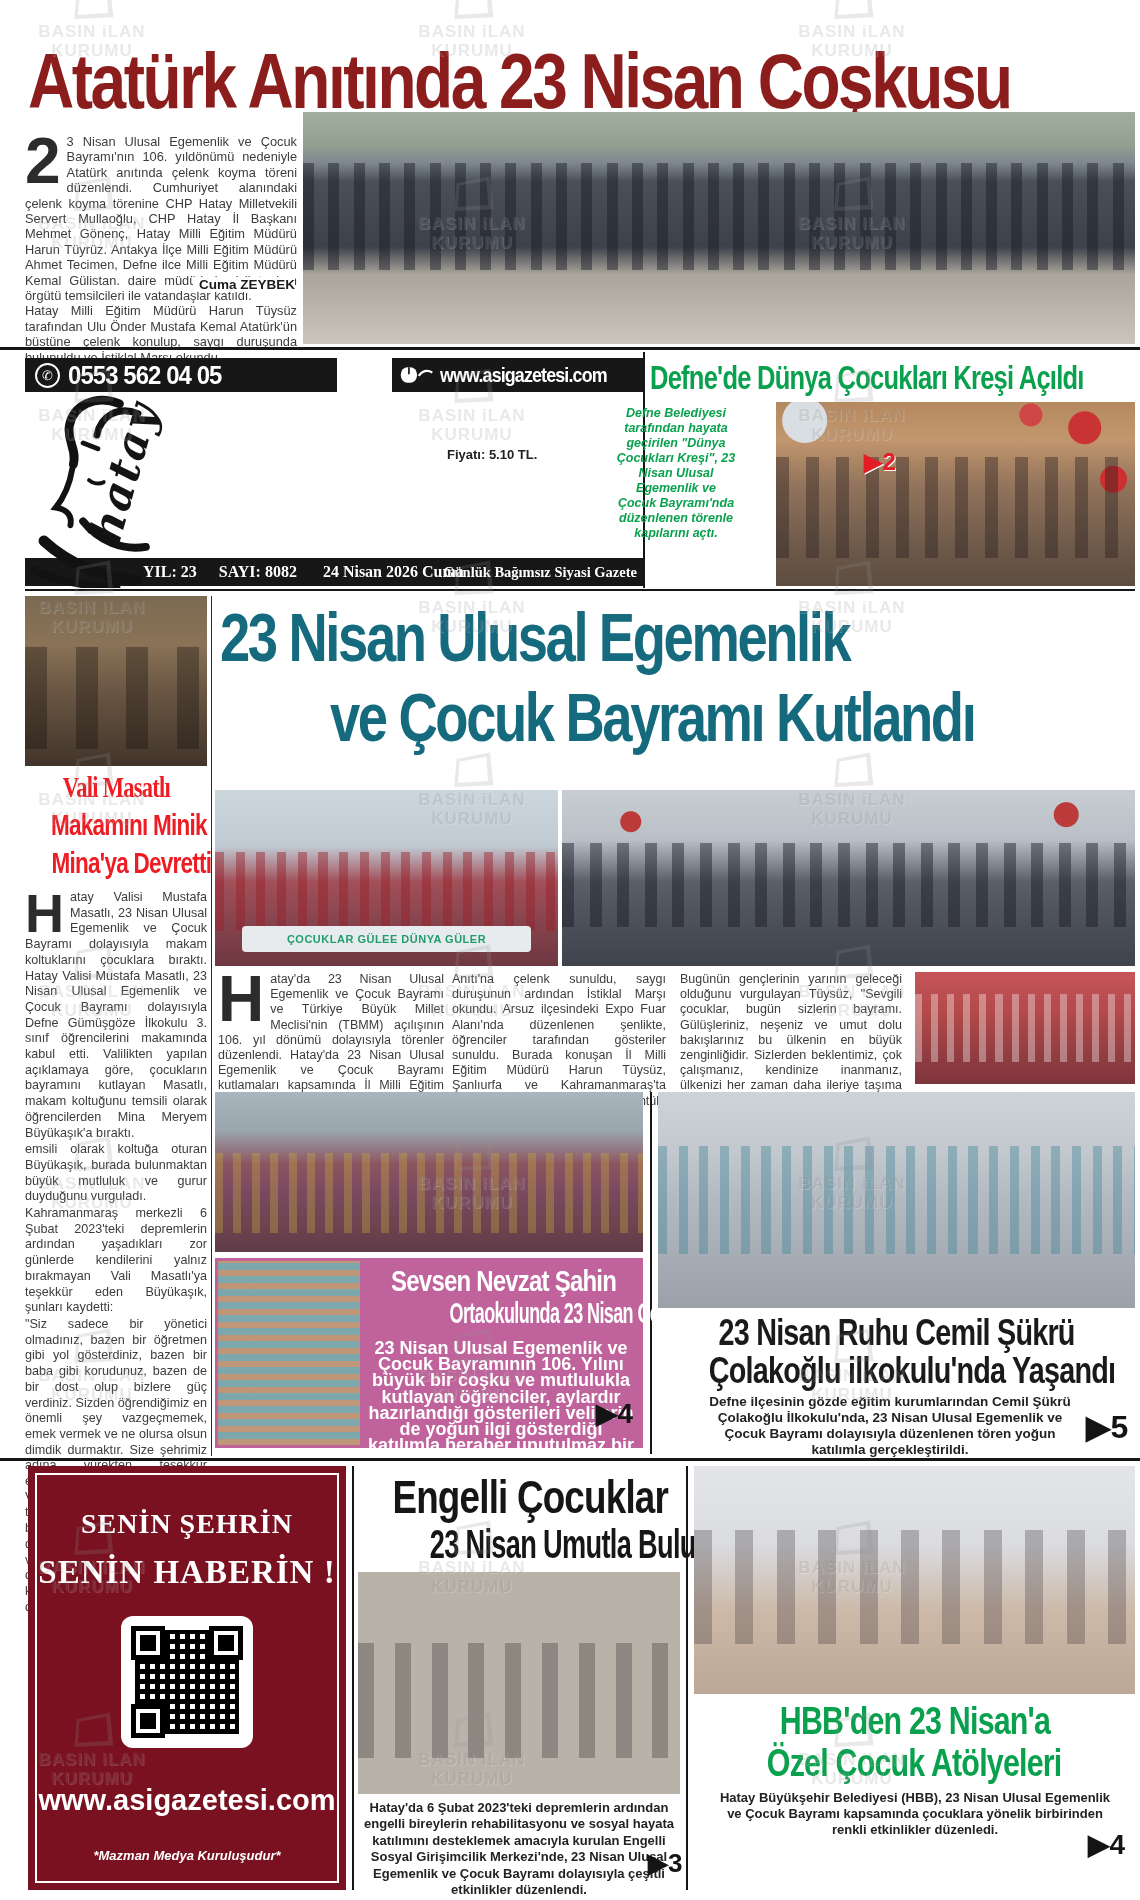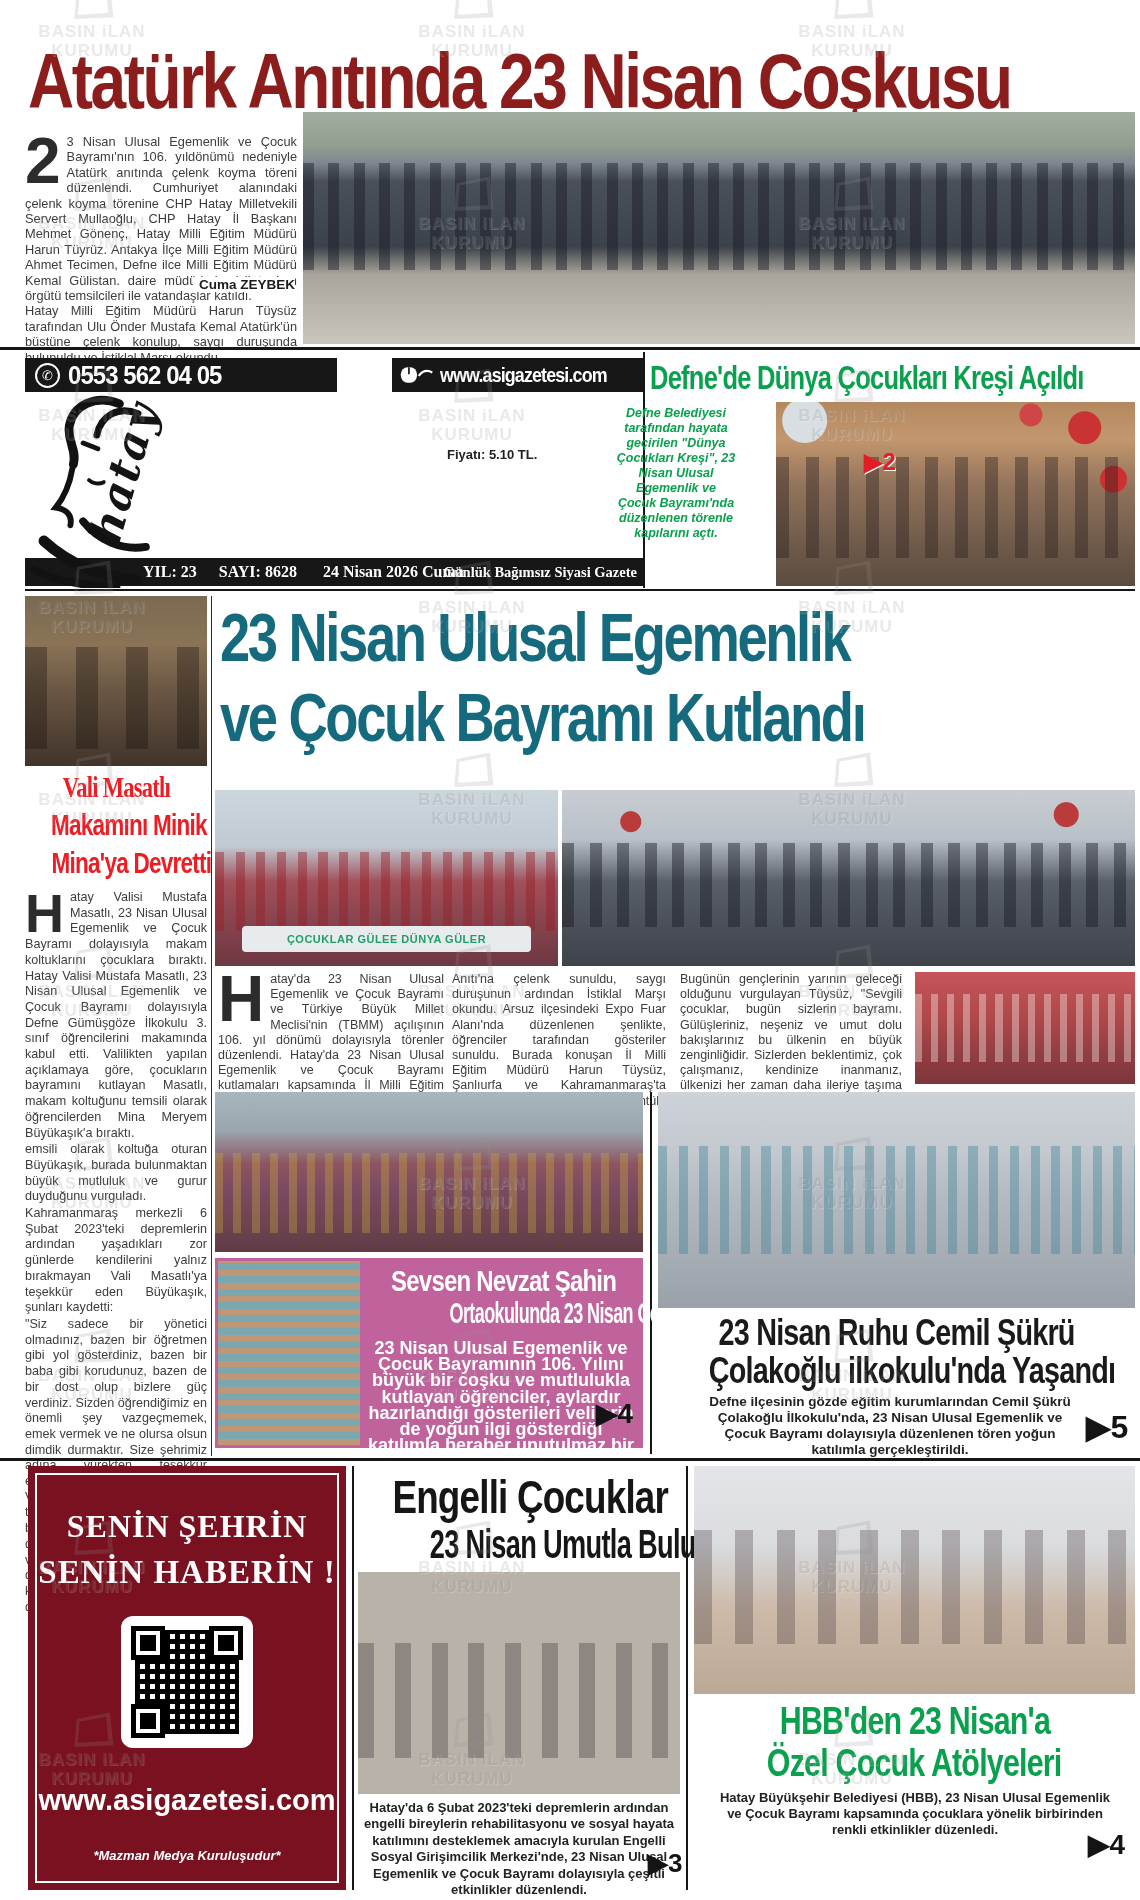--- a/index.html
+++ b/index.html
@@ -128,21 +128,21 @@
         <path d="M18,152 C40,172 72,188 112,192" stroke-width="11"></path>
         <path d="M8,182 C30,193 60,198 92,199" stroke-width="8"></path>
       </g>
     </svg>
   </span>
   <span id="logo-hatay">hatay</span>
   <span class="abs" style="left:447px;top:447px;font-size:13px;font-weight:bold;color:#222;">Fiyatı: 5.10 TL.</span>
 
   <div class="blackbar serif" style="left:25px;top:558px;width:620px;height:28px;font-size:16px;font-weight:bold;">
     <span style="margin-left:118px;text-align:center;">YIL: 23</span>
-    <span style="margin-left:22px;">SAYI: 8628</span>
+    <span style="margin-left:22px;">SAYI: 8082</span>
     <span style="margin-left:26px;">24 Nisan 2026 Cuma</span>
     <span style="position:absolute;right:8px;font-size:14.5px;">Günlük Bağımsız Siyasi Gazete</span>
   </div>
 
   <div class="vrule" style="left:643px;top:352px;width:2px;height:236px;"></div>
 
   <div class="abs" style="left:650px;top:358px;width:488px;height:40px;">
     <span class="cx sx75 green" style="font-size:34px;">Defne'de Dünya Çocukları Kreşi Açıldı</span>
   </div>
 
@@ -170,21 +170,21 @@
     <p>emsili olarak koltuğa oturan Büyükaşık, burada bulunmaktan büyük mutluluk ve gurur duyduğunu vurguladı.</p>
     <p>Kahramanmaraş merkezli 6 Şubat 2023'teki depremlerin ardından yaşadıkları zor günlerde kendilerini yalnız bırakmayan Vali Masatlı'ya teşekkür eden Büyükaşık, şunları kaydetti:</p>
     <p>"Siz sadece bir yönetici olmadınız, bazen bir öğretmen gibi yol gösterdiniz, bazen bir baba gibi korudunuz, bazen de bir dost olup bizlere güç verdiniz. Sizden öğrendiğimiz en önemli şey vazgeçmemek, emek vermek ve ne olursa olsun dimdik durmaktır. Size şehrimiz adına yürekten teşekkür ediyorum, iyi ki varsınız. Sayın Valim sizden görev bayrağını teslim alırken aynı görev bilinciyle bıraktığınız yerden devam edeceğim. Size bir söz veriyorum, defne gibi dimdik duracak, Hatay gibi ayağa kalkacak, bu güzel vatanı daha da ileriye taşıyacağız."</p>
     <div class="agency">AA</div>
   </div>
 
   <div class="vrule" style="left:211px;top:596px;width:1px;height:860px;background:#2a2a2a;"></div>
 
   <div class="abs" style="left:220px;top:598px;width:915px;">
     <div style="height:80px;"><span class="cx sx80 teal" style="font-size:68px;letter-spacing:-3px;">23 Nisan Ulusal Egemenlik</span></div>
-    <div style="height:80px;"><span class="cx sx80 teal" style="font-size:68px;letter-spacing:-3px;">ve Çocuk Bayramı Kutlandı</span></div>
+    <div style="height:80px;text-align:right;"><span class="cx sx80 teal" style="font-size:68px;letter-spacing:-3px;">ve Çocuk Bayramı Kutlandı</span></div>
   </div>
 
   <div class="photo figs" id="ph-kids" style="left:215px;top:790px;width:343px;height:176px;">
     <div class="banner-strip">ÇOCUKLAR GÜLEE DÜNYA GÜLER</div>
   </div>
   <div class="photo figs" id="ph-officials" style="left:562px;top:790px;width:573px;height:176px;"></div>
 
   <div class="abs body" style="left:218px;top:972px;width:226px;font-size:12.5px;line-height:15.2px;">
     <span class="dropcap big">H</span>
     <span>atay'da 23 Nisan Ulusal Egemenlik ve Çocuk Bayramı ve Türkiye Büyük Millet Meclisi'nin (TBMM) açılışının 106. yıl dönümü dolayısıyla törenler düzenlendi. Hatay'da 23 Nisan Ulusal Egemenlik ve Çocuk Bayramı kutlamaları kapsamında İl Milli Eğitim Müdürü Harun Tüysüz ve beraberindeki çocuklar tarafından Cumhuriyet Meydanı'ndaki Atatürk</span>
@@ -219,21 +219,21 @@
     <div style="height:38px;"><span class="cx ctr sx80" style="font-size:36px;color:#1a1a1a;">23 Nisan Ruhu Cemil Şükrü</span></div>
     <div style="height:40px;"><span class="cx ctr sx80" style="font-size:36px;color:#1a1a1a;">Çolakoğlu ilkokulu'nda Yaşandı</span></div>
   </div>
   <div class="abs tc" style="left:700px;top:1394px;width:380px;font-size:13.5px;line-height:16px;font-weight:bold;color:#222;">Defne ilçesinin gözde eğitim kurumlarından Cemil Şükrü Çolakoğlu İlkokulu'nda, 23 Nisan Ulusal Egemenlik ve Çocuk Bayramı dolayısıyla düzenlenen tören yoğun katılımla gerçekleştirildi.</div>
   <span class="abs marker" style="left:1086px;top:1408px;font-size:32px;">▶5</span>
 
   <div class="hrule" style="left:0;top:1458px;width:1140px;height:3px;"></div>
 
   <div id="adbox">
     <div class="ad-inner"></div>
-    <div class="abs tc white serif" style="left:0;top:42px;width:100%;font-size:32px;font-weight:bold;letter-spacing:1px;">SENİN ŞEHRİN</div>
+    <div class="abs tc white serif" style="left:0;top:42px;width:100%;font-size:28px;font-weight:bold;letter-spacing:1px;">SENİN ŞEHRİN</div>
     <div class="abs tc white serif" style="left:0;top:88px;width:100%;font-size:33px;font-weight:bold;letter-spacing:1px;">SENİN HABERİN !</div>
     <div class="qr">
       <div class="qr-grid"></div>
       <div class="finder" style="left:10px;top:10px;"></div>
       <div class="finder" style="right:10px;top:10px;"></div>
       <div class="finder" style="left:10px;bottom:10px;"></div>
     </div>
     <div class="abs tc white" style="left:0;top:318px;width:100%;font-size:29px;font-weight:bold;">www.asigazetesi.com</div>
     <div class="abs tc white" style="left:0;top:382px;width:100%;font-size:13px;font-weight:bold;font-style:italic;">*Mazman Medya Kuruluşudur*</div>
   </div>

